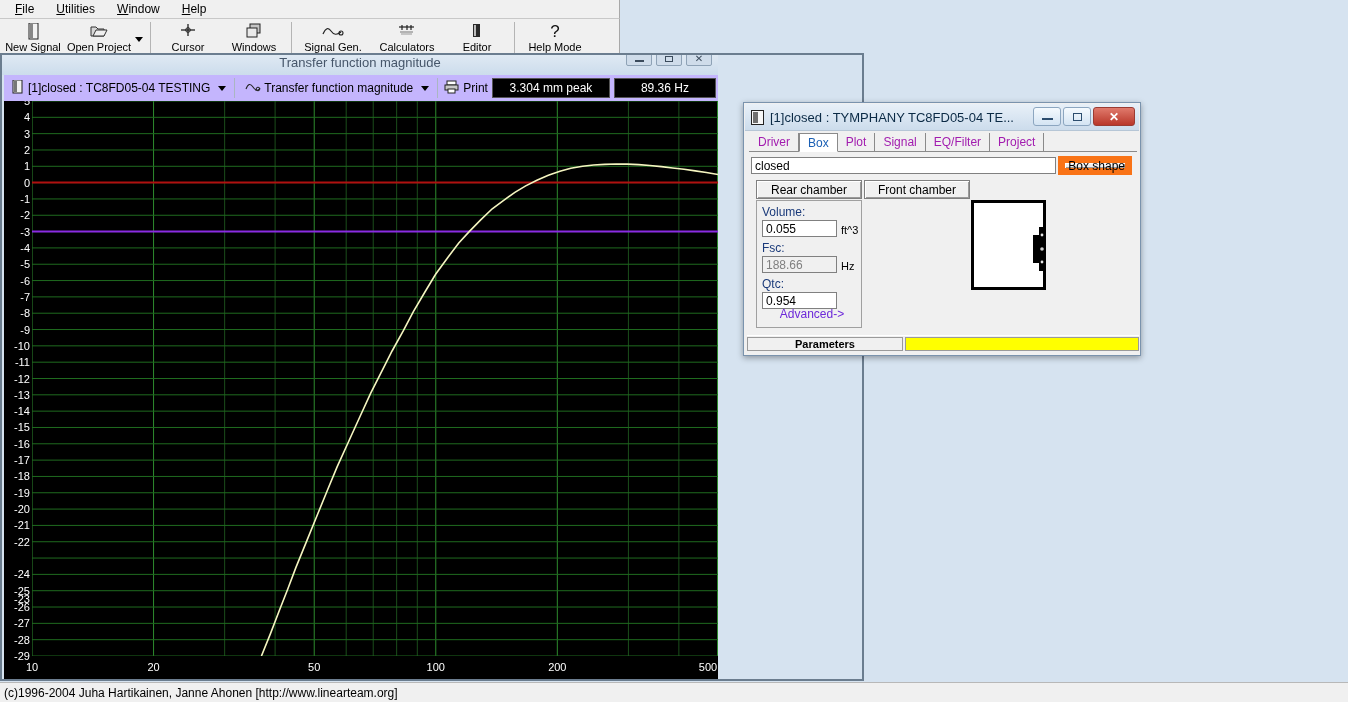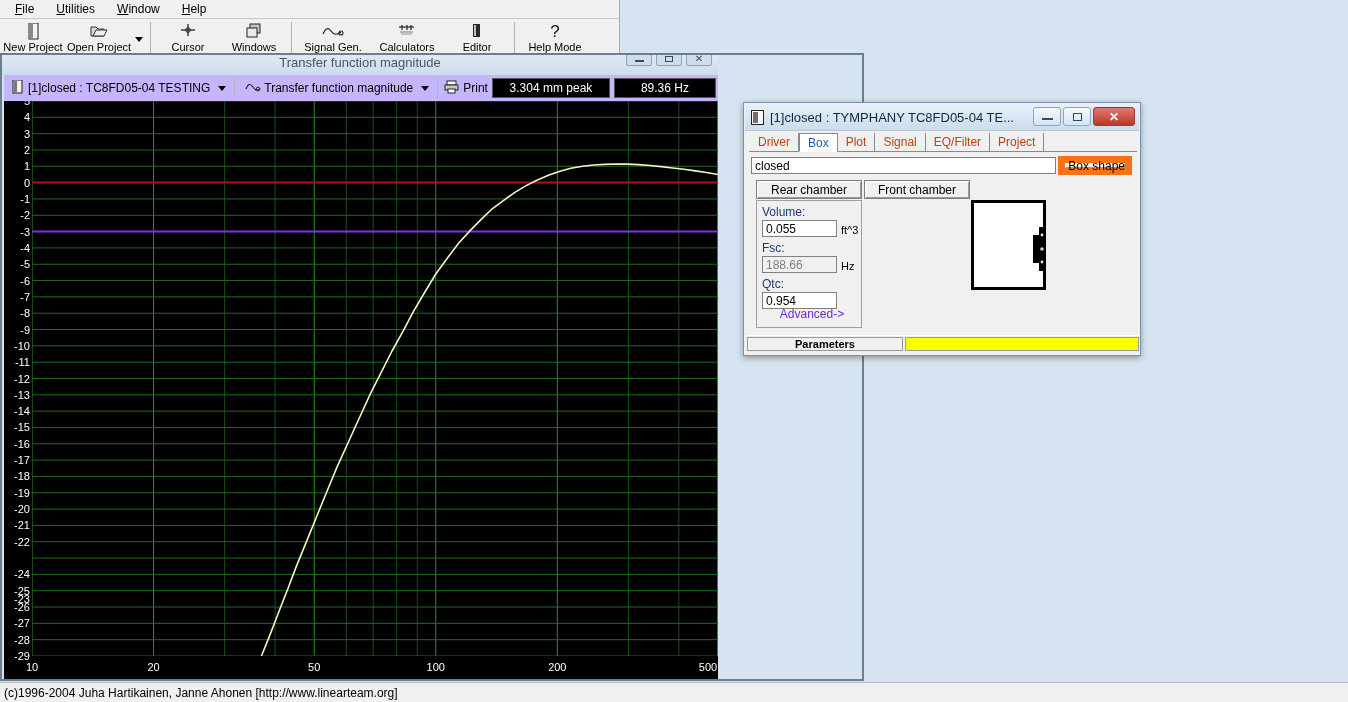--- a/index.html
+++ b/index.html
@@ -164,21 +164,21 @@
   }
   .w7-min { width:11px;height:2px;background:#2c4d6e;margin-top:5px; }
   .w7-max { width:9px;height:8px;border:1.5px solid #2c4d6e; }
 
   #dlg-tabs {
     position:absolute;left:5px;top:30px;width:388px;height:19px;
     display:flex;align-items:flex-end;
     border-bottom:1px solid #8a8a8a;
   }
   .dlg-tab {
-    height:18px;padding:0 8px;font-size:12px;color:#c2410c;
+    height:18px;padding:0 8px;font-size:12px;color:#a21caf;
     display:flex;align-items:center;
     border-right:1px solid #8a8a8a;
     background:#f0f0f0; cursor:default;
   }
   .dlg-tab:first-child{border-left:1px solid #f0f0f0;}
   .dlg-tab.active {
     color:#1a5fb4; background:#ffffff; height:19px;
     border-top:1px solid #8a8a8a;
     border-left:1px solid #8a8a8a;
     border-right:1px solid #8a8a8a;
@@ -282,21 +282,21 @@
 
   <div id="toolbar">
     <div class="tb-group">
       <div class="tb-btn">
         <div class="tb-ico">
           <svg width="14" height="17" viewBox="0 0 14 17">
               <rect x="3" y="0" width="9" height="16" fill="#f4f4f4" stroke="#222" stroke-width="1"></rect>
               <rect x="4" y="1" width="3" height="14" fill="#888"></rect>
             </svg>
         </div>
-        <div class="tb-lbl">New Project</div>
+        <div class="tb-lbl">New Signal</div>
       </div>
       <div class="tb-btn">
         <div class="tb-ico">
           <svg width="18" height="15" viewBox="0 0 18 15">
               <path d="M1 12 L1 3 L6 3 L8 5 L14 5 L14 12 Z" fill="#d8d8d8" stroke="#333" stroke-width="1"></path>
               <path d="M3 12 L6 6 L17 6 L14 12 Z" fill="#f0f0f0" stroke="#333" stroke-width="1"></path>
             </svg>
         </div>
         <div class="tb-lbl">Open Project</div>
       </div>

